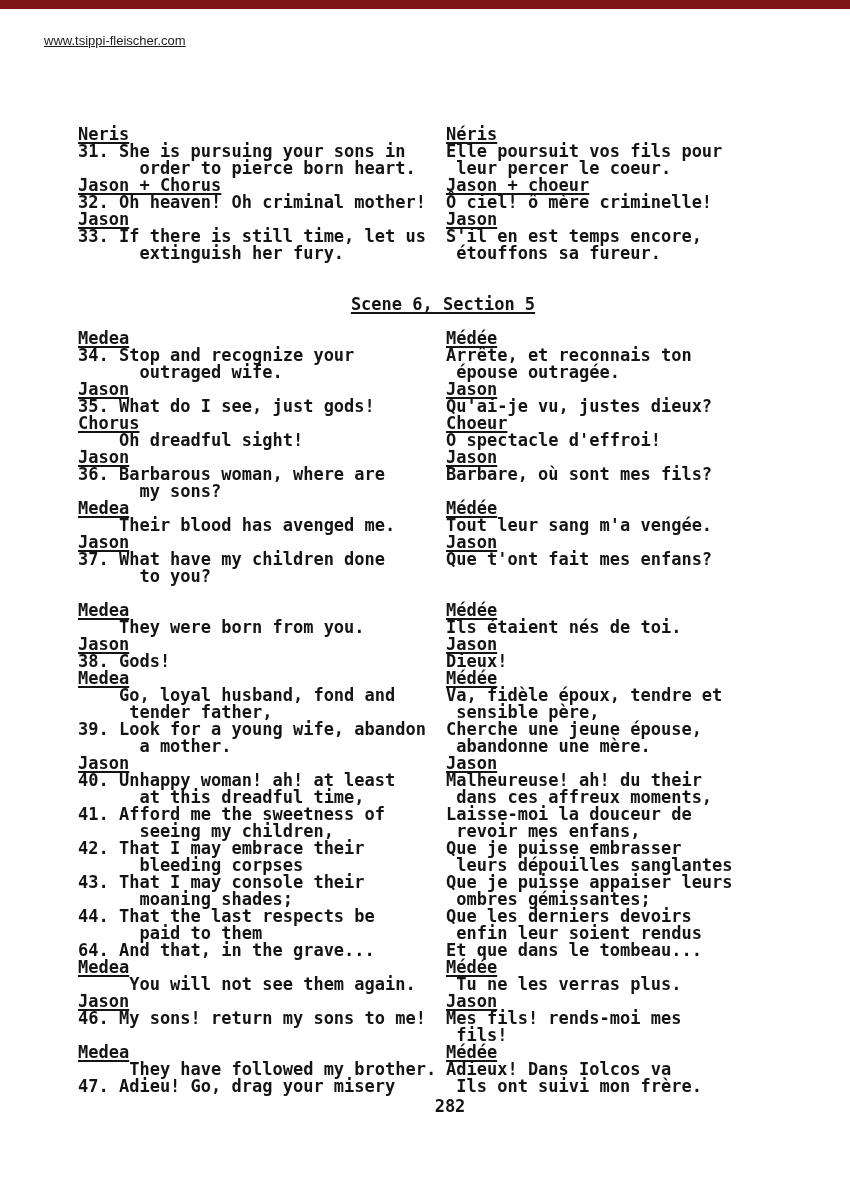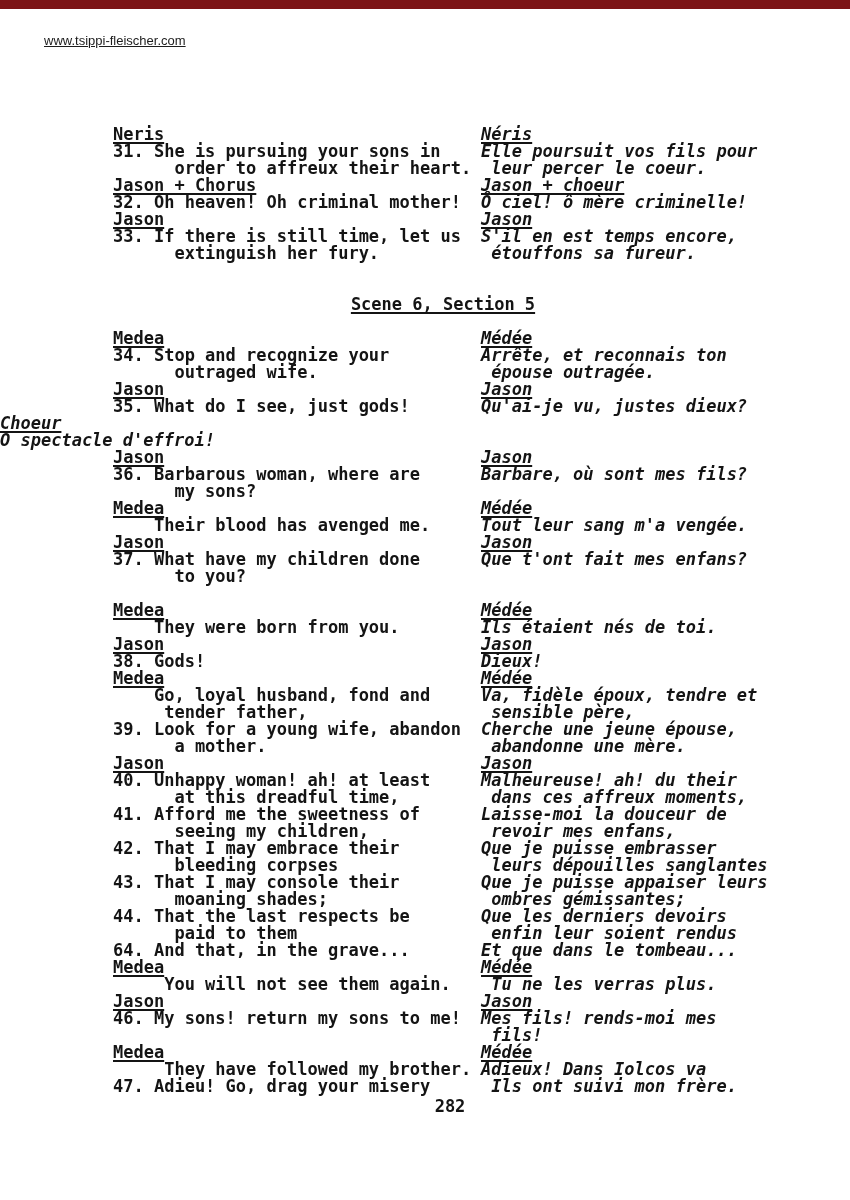--- a/index.html
+++ b/index.html
@@ -20,22 +20,22 @@
     text-decoration:underline;
     cursor:pointer;
   }
   .content{
     position:absolute;left:0;top:126px;width:850px;
     color:#141414;
     font-size:17px;line-height:17px;font-weight:bold;
   }
   .block-row{display:flex;}
   .col{display:block;}
-  .col.en{width:368px;margin-left:113px;}
-  .col.fr{flex:1;font-style:italic;}
+  .col.en{width:368px;margin-left:78px;}
+  .col.fr{flex:1;}
   .line{
     white-space:pre;
     min-height:17px;
     font-size:17px;line-height:17px;
   }
   .line.speaker{
     text-decoration:underline;
     text-underline-offset:2px;
     text-decoration-thickness:1.5px;
   }
@@ -62,21 +62,21 @@
 
 <a class="site-link">www.tsippi-fleischer.com</a>
 
 <div class="content">
 
   <div>
       <div class="block-row">
         <div class="col en">
           <div class="line speaker">Neris</div>
           <div class="line">31. She is pursuing your sons in</div>
-          <div class="line">      order to affreux their heart.</div>
+          <div class="line">      order to pierce born heart.</div>
         </div>
         <div class="col fr">
           <div class="line speaker">Néris</div>
           <div class="line">Elle poursuit vos fils pour</div>
           <div class="line"> leur percer le coeur.</div>
         </div>
       </div>
       <div class="block-row">
         <div class="col en">
           <div class="line speaker">Jason + Chorus</div>
@@ -122,20 +122,24 @@
         <div class="col en">
           <div class="line speaker">Jason</div>
           <div class="line">35. What do I see, just gods!</div>
         </div>
         <div class="col fr">
           <div class="line speaker">Jason</div>
           <div class="line">Qu'ai-je vu, justes dieux?</div>
         </div>
       </div>
       <div class="block-row">
+        <div class="col en">
+          <div class="line speaker">Chorus</div>
+          <div class="line">    Oh dreadful sight!</div>
+        </div>
         <div class="col fr">
           <div class="line speaker">Choeur</div>
           <div class="line">O spectacle d'effroi!</div>
         </div>
       </div>
       <div class="block-row">
         <div class="col en">
           <div class="line speaker">Jason</div>
           <div class="line">36. Barbarous woman, where are</div>
           <div class="line">      my sons?</div>

